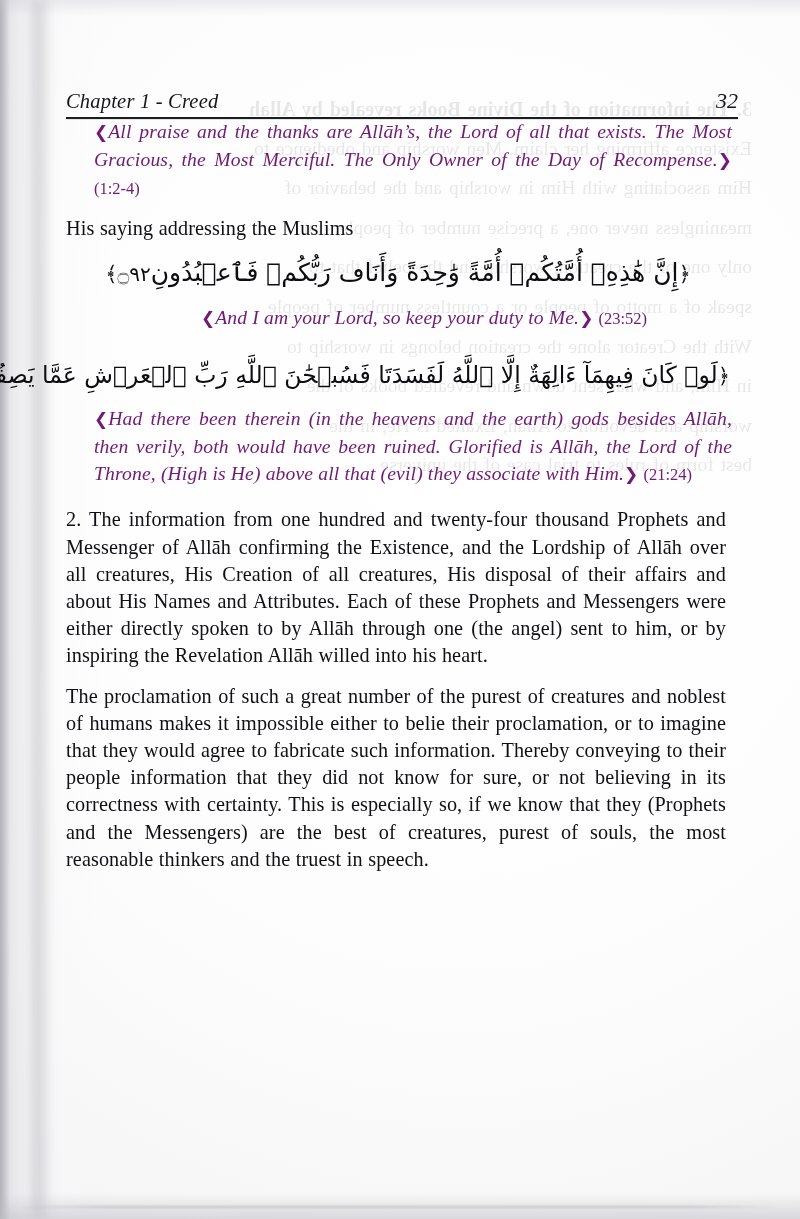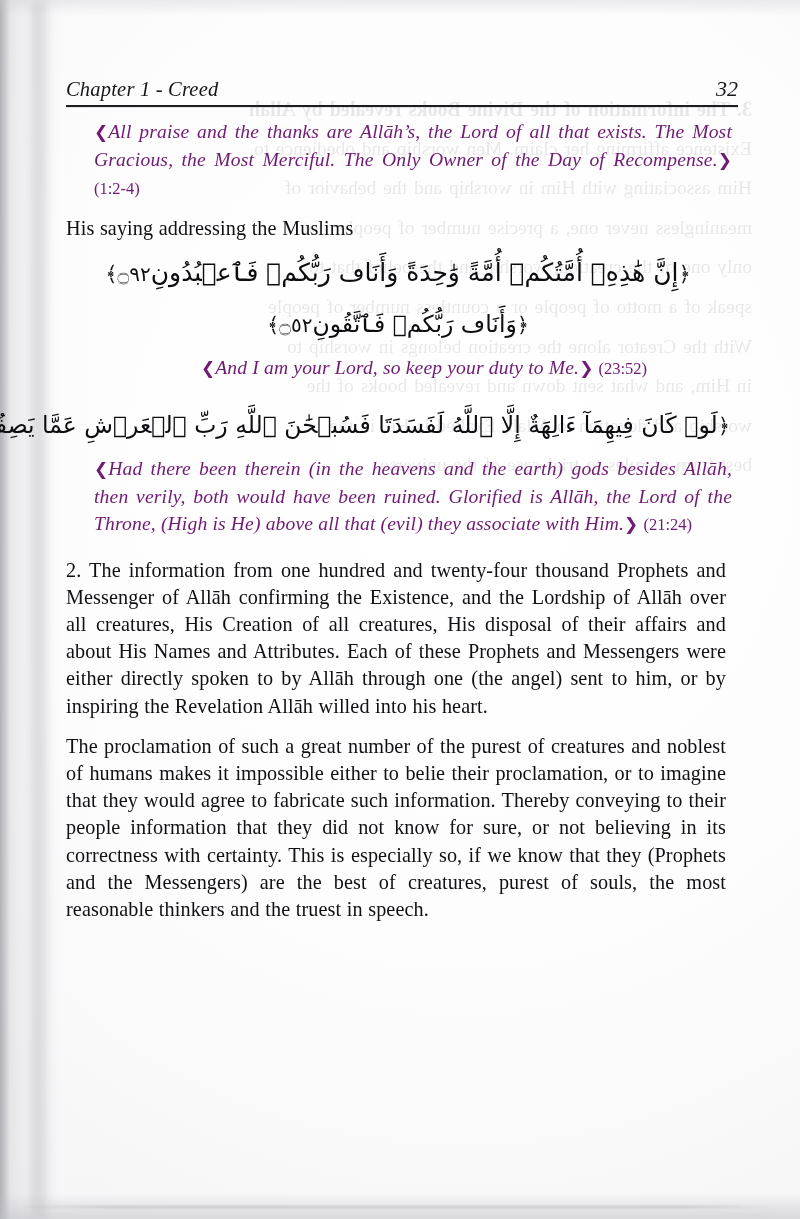--- a/index.html
+++ b/index.html
@@ -76,21 +76,21 @@
     font-family:"Liberation Serif", serif;
     word-spacing:2px;
   }
   .bleed p{margin:0 0 13px 0;}
   .bleed .bh{font-weight:bold;font-size:20px;}
 
   
   .content{position:relative;z-index:3;}
 
   .header{
-    position:absolute;left:66px;top:76px;width:672px;
+    position:absolute;left:66px;top:88px;width:672px;
   }
   .header-row{
     display:flex;align-items:baseline;justify-content:space-between;
     padding-bottom:3px;
   }
   .chapter-title{
     font-style:italic;font-size:20.5px;color:#16161a;letter-spacing:.2px;
   }
   .page-number{
     font-style:italic;font-size:22px;color:#16161a;
@@ -197,21 +197,20 @@
       <p class="trans"><span class="orn">❮</span><span>All praise and the thanks are Allāh’s, the Lord of all that exists. The Most Gracious, the Most Merciful. The Only Owner of the Day of Recompense.</span><span class="orn">❯</span>
         <span class="ref">(1:2-4)</span></p>
 
       <div class="spacer-s"></div>
 
       <p class="para tight">His saying addressing the Muslims</p>
 
       <p class="ayah"><span class="brk">﴿</span><span>إِنَّ هَٰذِهِۡ أُمَّتُكُمۡ أُمَّةً وَٰحِدَةً وَأَنَاڡ رَبُّكُمۡ فَٱعۡبُدُونِ</span><span class="mark">۝٩٢</span><span class="brk">﴾</span></p>
 
 
-      <p class="ayah sm"><span class="brk">﴿</span><span>وَأَنَاڡ رَبُّكُمۡ فَٱتَّقُونِ</span><span class="mark">۝٥٢</span><span class="brk">﴾</span></p>
 
       <p class="trans deep"><span class="orn">❮</span><span>And I am your Lord, so keep your duty to Me.</span><span class="orn">❯</span>
         <span class="ref">(23:52)</span></p>
 
       <div class="spacer-s"></div>
 
 
       <p class="ayah sm"><span class="brk">﴿</span><span>لَوۡ كَانَ فِيهِمَآ ءَالِهَةٌ إِلَّا ٱللَّهُ لَفَسَدَتَا فَسُبۡحَٰنَ ٱللَّهِ رَبِّ ٱلۡعَرۡشِ عَمَّا يَصِفُونَ</span></p>
 
       <p class="trans"><span class="orn">❮</span><span>Had there been therein (in the heavens and the earth) gods besides Allāh, then verily, both would have been ruined. Glorified is Allāh, the Lord of the Throne, (High is He) above all that (evil) they associate with Him.</span><span class="orn">❯</span>

